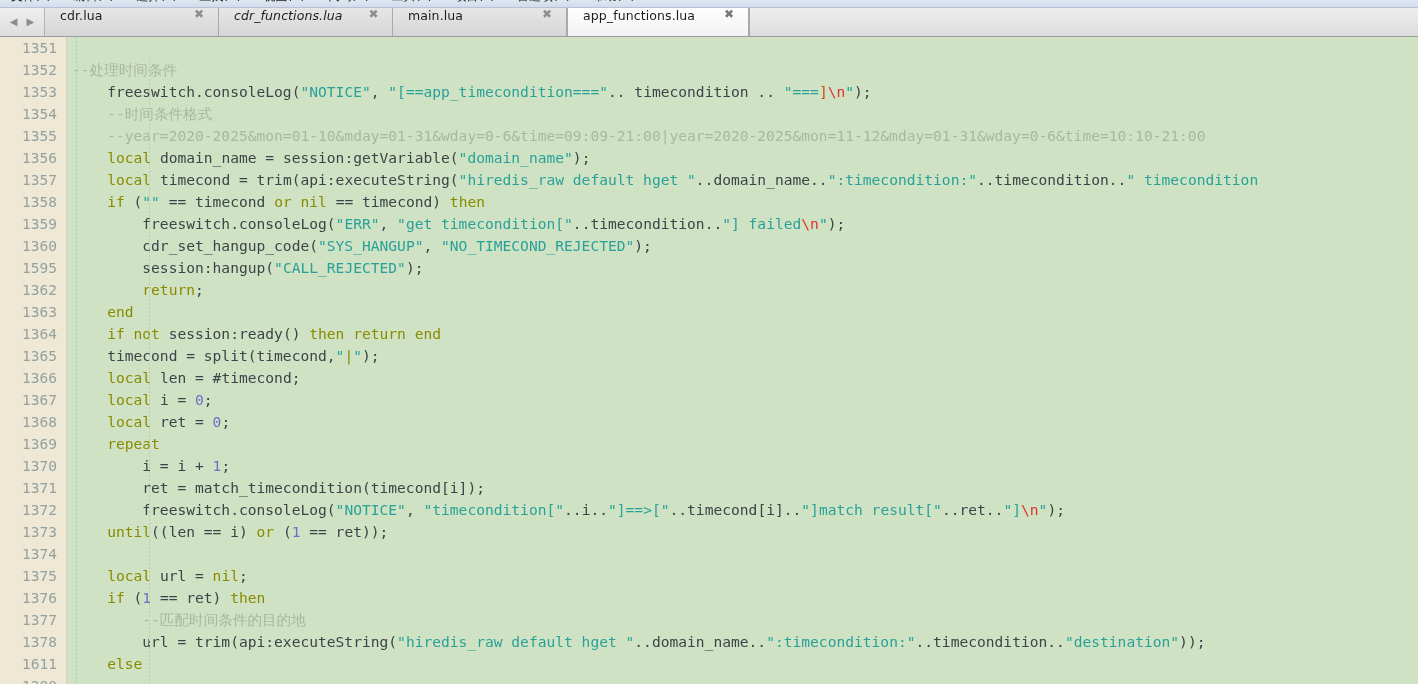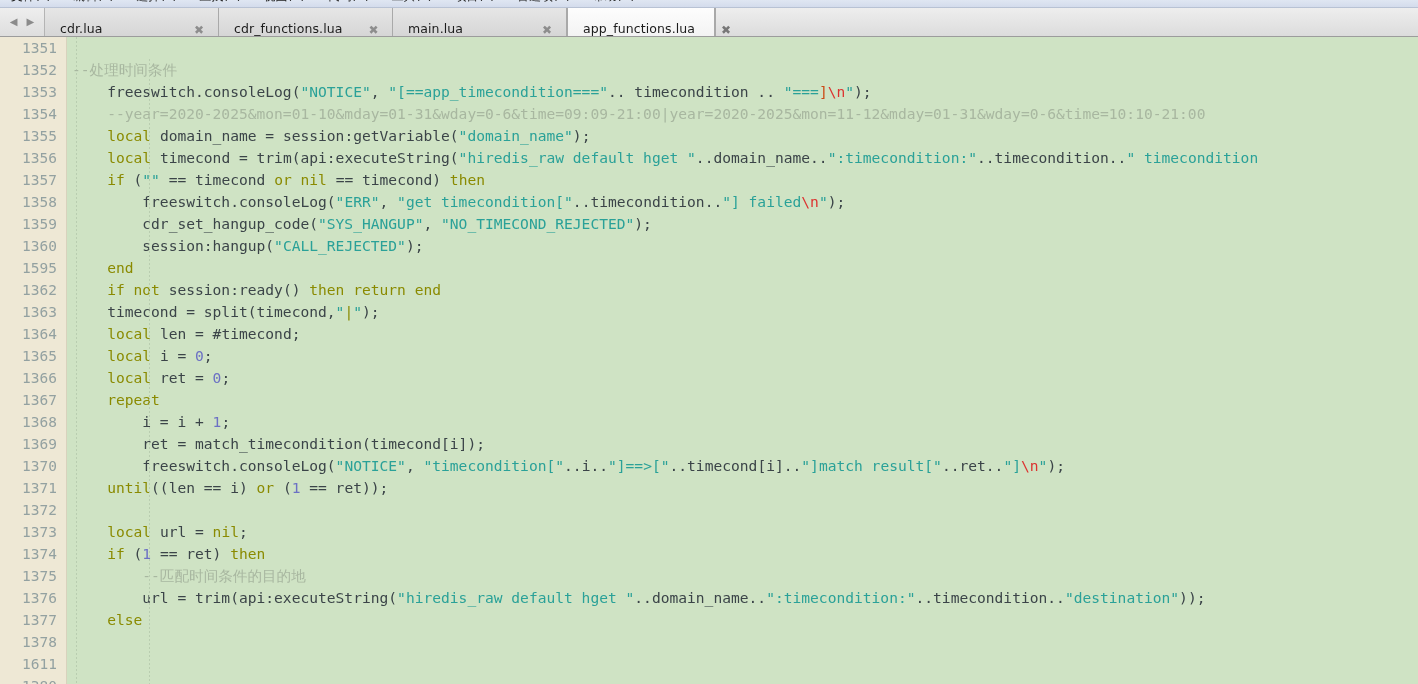--- a/index.html
+++ b/index.html
@@ -40,21 +40,21 @@
   .navbtns{
     width:44px;flex:0 0 44px;
     display:flex;align-items:center;justify-content:center;gap:9px;
     border-right:1px solid #b4b4b4;
     background:linear-gradient(to bottom,#eeeeee 0%,#dedede 100%);
   }
   .navbtns .arrow{font-size:10px;color:#8b8b8b;line-height:1;}
   .tabs{display:flex;align-items:stretch;flex:1;min-width:0;}
   .tab{
     position:relative;
-    display:flex;align-items:flex-end;
+    display:flex;align-items:flex-start;
     box-sizing:border-box;
     border-right:1px solid #a9a9a9;
     background:linear-gradient(to bottom,#e6e6e6 0%,#d6d6d6 100%);
     padding:0 10px 0 15px;
     min-width:0;
   }
   .tab.active{
     background:linear-gradient(to bottom,#fdfdfd 0%,#f3f3f3 100%);
     border-left:1px solid #a9a9a9;
   }
@@ -154,29 +154,29 @@
   <div class="tabbar">
     <div class="navbtns">
       <span class="arrow">◀</span>
       <span class="arrow">▶</span>
     </div>
     <div class="tabs">
       <div class="tab" style="width:174px;">
         <span class="label">cdr.lua</span>
         <span class="closeb">✖</span>
       </div>
-      <div class="tab" style="width:174px;">
+      <div class="tab" style="width:174px;font-style:italic;">
         <span class="label">cdr_functions.lua</span>
         <span class="closeb">✖</span>
       </div>
       <div class="tab" style="width:174px;">
         <span class="label">main.lua</span>
         <span class="closeb">✖</span>
       </div>
-      <div class="tab active" style="width:148px;">
+      <div class="tab active" style="width:182px;">
         <span class="label">app_functions.lua</span>
         <span class="closeb">✖</span>
       </div>
       <div class="tabfill"></div>
     </div>
   </div>
 
   <div class="editor">
     <div class="gutter" id="gutter">
         <div class="ln">1351</div>
@@ -207,27 +207,29 @@
         <div class="ln">1376</div>
         <div class="ln">1377</div>
         <div class="ln">1378</div>
         <div class="ln">1611</div>
         <div class="ln">1380</div>
       </div>
     <div class="code" id="code">
         <div class="line"></div>
         <div class="line"><span class="cm">--处理时间条件</span></div>
         <div class="line"><span class="id">    freeswitch.consoleLog(</span><span class="str">"NOTICE"</span><span class="op">, </span><span class="str">"[==app_timecondition==="</span><span class="op">.. </span><span class="id">timecondition </span><span class="op">..</span><span class="str"> "===</span><span class="br">]</span><span class="esc">\n</span><span class="str">"</span><span class="op">);</span></div>
+        <div class="line"><span class="cm">    --时间条件格式</span></div>
         <div class="line"><span class="cm">    --year=2020-2025&amp;mon=01-10&amp;mday=01-31&amp;wday=0-6&amp;time=09:09-21:00|year=2020-2025&amp;mon=11-12&amp;mday=01-31&amp;wday=0-6&amp;time=10:10-21:00</span></div>
         <div class="line"><span class="k">    local </span><span class="id">domain_name = session:getVariable(</span><span class="str">"domain_name"</span><span class="op">);</span></div>
         <div class="line"><span class="k">    local </span><span class="id">timecond = trim(api:executeString(</span><span class="str">"hiredis_raw default hget "</span><span class="id">..domain_name..</span><span class="str">":timecondition:"</span><span class="id">..timecondition..</span><span class="str">" timecondition</span></div>
         <div class="line"><span class="k">    if </span><span class="op">(</span><span class="str">""</span><span class="id"> == timecond </span><span class="k">or </span><span class="k">nil</span><span class="id"> == timecond) </span><span class="k">then</span></div>
         <div class="line"><span class="id">        freeswitch.consoleLog(</span><span class="str">"ERR"</span><span class="op">, </span><span class="str">"get timecondition["</span><span class="id">..timecondition..</span><span class="str">"] failed</span><span class="esc">\n</span><span class="str">"</span><span class="op">);</span></div>
         <div class="line"><span class="id">        cdr_set_hangup_code(</span><span class="str">"SYS_HANGUP"</span><span class="op">, </span><span class="str">"NO_TIMECOND_REJECTED"</span><span class="op">);</span></div>
         <div class="line"><span class="id">        session:hangup(</span><span class="str">"CALL_REJECTED"</span><span class="op">);</span></div>
+        <div class="line"><span class="k">        return</span><span class="op">;</span></div>
         <div class="line"><span class="k">    end</span></div>
         <div class="line"><span class="k">    if not </span><span class="id">session:ready() </span><span class="k">then return end</span></div>
         <div class="line"><span class="id">    timecond = split(timecond,</span><span class="str">"</span><span class="k">|</span><span class="str">"</span><span class="op">);</span></div>
         <div class="line"><span class="k">    local </span><span class="id">len = #timecond;</span></div>
         <div class="line"><span class="k">    local </span><span class="id">i = </span><span class="num">0</span><span class="op">;</span></div>
         <div class="line"><span class="k">    local </span><span class="id">ret = </span><span class="num">0</span><span class="op">;</span></div>
         <div class="line"><span class="k">    repeat</span></div>
         <div class="line"><span class="id">        i = i + </span><span class="num">1</span><span class="op">;</span></div>
         <div class="line"><span class="id">        ret = match_timecondition(timecond[i]);</span></div>
         <div class="line"><span class="id">        freeswitch.consoleLog(</span><span class="str">"NOTICE"</span><span class="op">, </span><span class="str">"timecondition["</span><span class="id">..i..</span><span class="str">"]==&gt;["</span><span class="id">..timecond[i]..</span><span class="str">"]match result["</span><span class="id">..ret..</span><span class="str">"]</span><span class="esc">\n</span><span class="str">"</span><span class="op">);</span></div>

